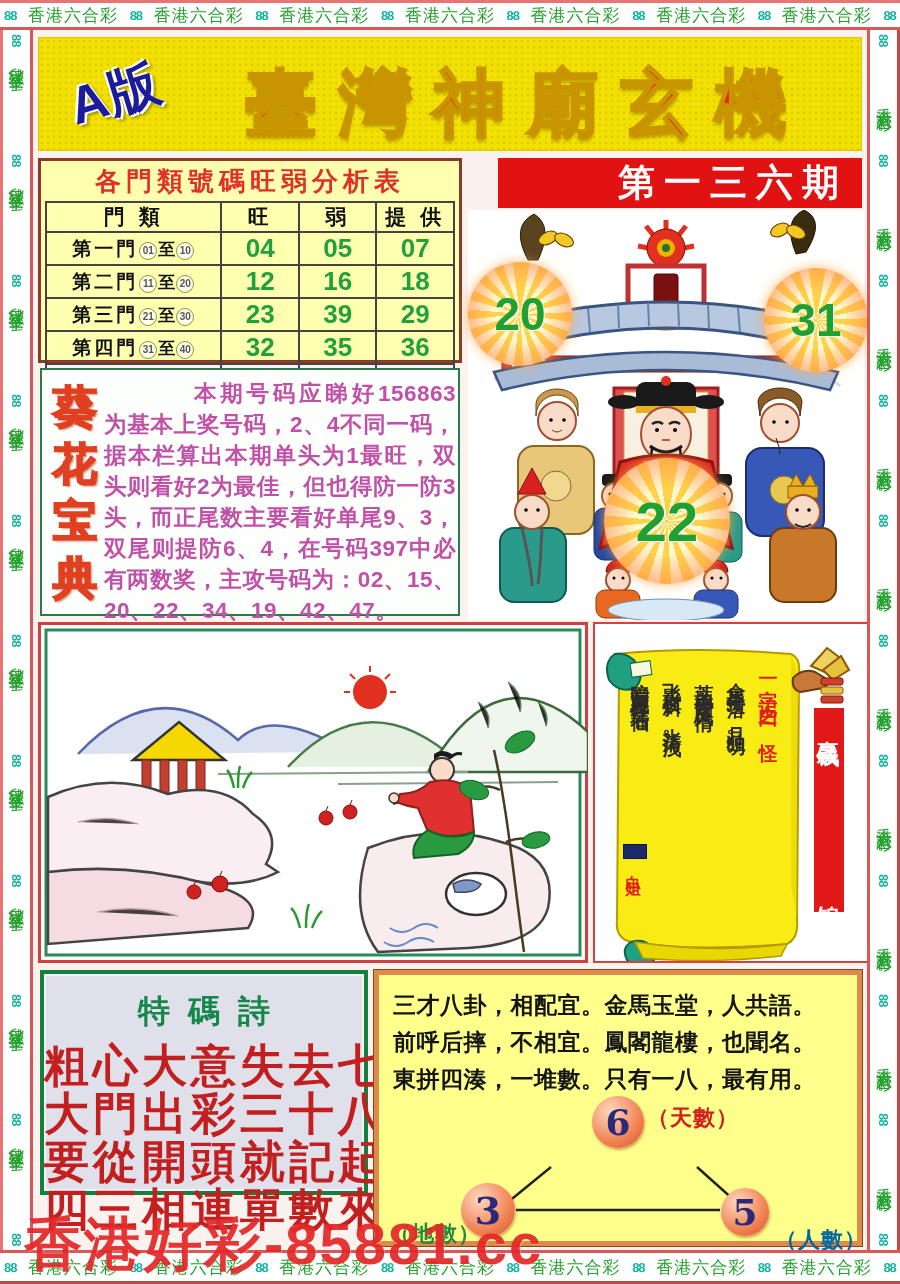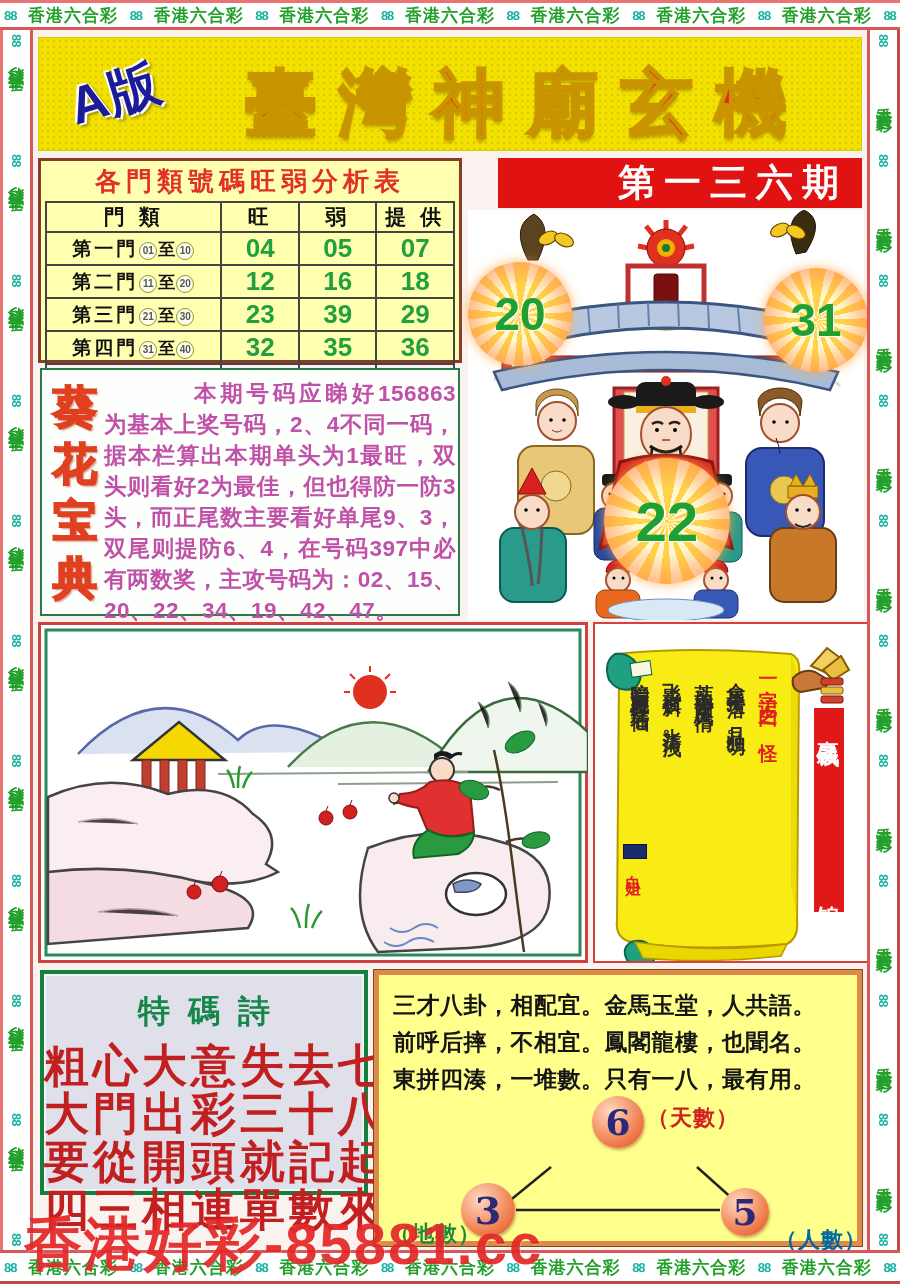--- a/index.html
+++ b/index.html
@@ -8,21 +8,21 @@
   
   .bstrip{position:absolute;background:#fff;z-index:10;box-sizing:border-box;overflow:hidden;}
   .b-top{left:0;top:0;width:900px;height:30px;border-top:3px solid #e87474;border-bottom:3px solid #d85858;
          display:flex;align-items:center;justify-content:space-between;padding:0 4px;}
   .b-bottom{left:0;bottom:0;width:900px;height:34px;border-top:3px solid #d85858;border-bottom:3px solid #c04848;
          display:flex;align-items:center;justify-content:space-between;padding:0 4px;}
   .b-left{left:0;top:30px;width:33px;height:1220px;border-left:3px solid #e87474;border-right:3px solid #d85858;
          display:flex;flex-direction:column;align-items:center;justify-content:space-between;padding:4px 0;}
   .b-right{right:0;top:30px;width:33px;height:1220px;border-left:3px solid #d85858;border-right:3px solid #c04848;
          display:flex;flex-direction:column;align-items:center;justify-content:space-between;padding:4px 0;}
-  .btxt{color:#23a02c;font-weight:bold;font-size:17px;letter-spacing:1px;white-space:nowrap;}
+  .btxt{color:#23a02c;font-weight:normal;font-size:17px;letter-spacing:1px;white-space:nowrap;}
   .bsep{color:#17b3a3;font-weight:bold;font-size:13px;letter-spacing:-1px;}
   .b-left .btxt,.b-right .btxt{writing-mode:vertical-rl;text-orientation:upright;font-size:16px;letter-spacing:2px;}
   .b-left .btxt{transform:rotate(180deg);}
   .b-left .bsep,.b-right .bsep{writing-mode:vertical-rl;}
   .content-bg{position:absolute;left:33px;top:30px;width:834px;height:1220px;background:#faf2ee;z-index:1;}
   .box{position:absolute;z-index:5;box-sizing:border-box;}
   
   .header-box{left:38px;top:37px;width:824px;height:114px;background:#f2e000;
       background-image:radial-gradient(rgba(190,170,0,.45) 1px,transparent 1.4px);background-size:6px 6px;
       border:1px solid #d8c800;}

